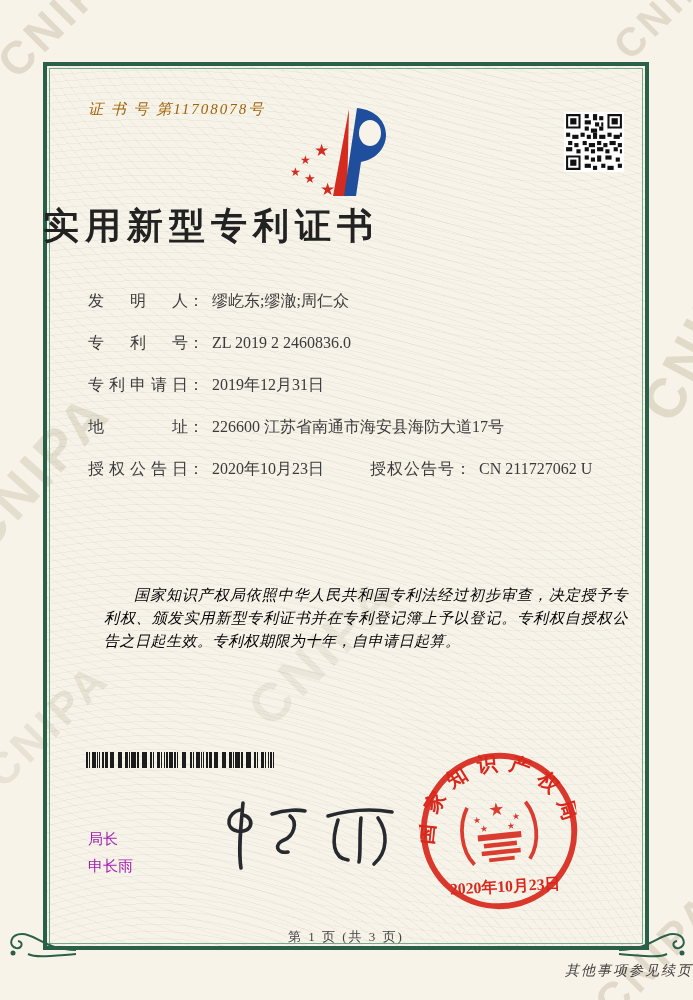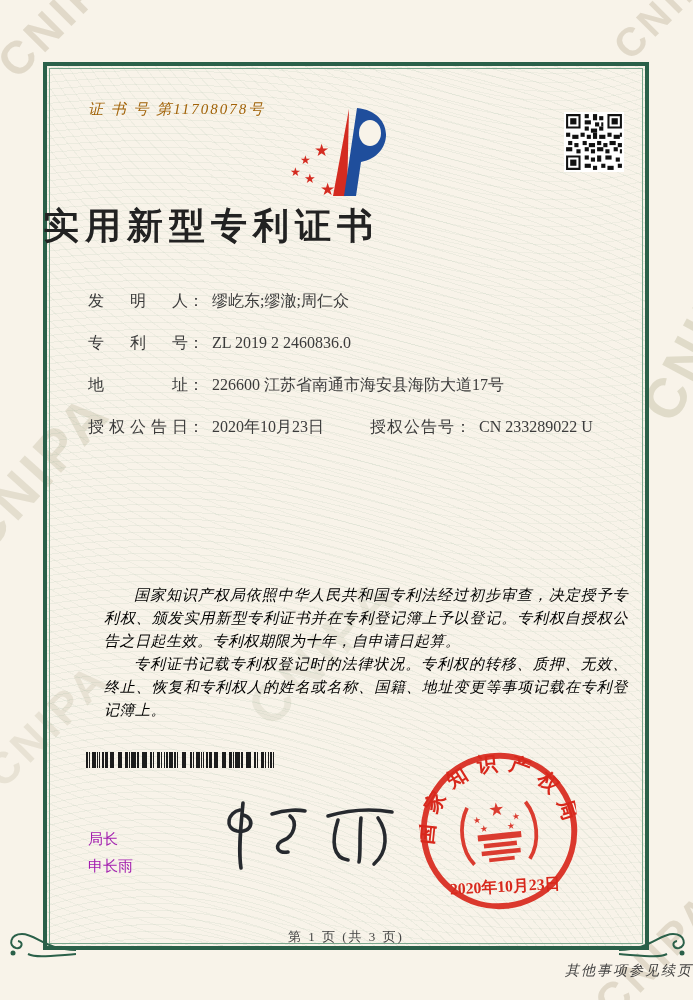--- a/index.html
+++ b/index.html
@@ -189,30 +189,32 @@
 <div class="cert-title">实用新型专利证书</div>
 
 <div class="fields">
   <div class="field-row">
     <span class="f-label">发明人</span><span class="f-colon">：</span><span class="f-value">缪屹东;缪澈;周仁众</span>
   </div>
   <div class="field-row">
     <span class="f-label">专利号</span><span class="f-colon">：</span><span class="f-value">ZL 2019 2 2460836.0</span>
   </div>
   <div class="field-row">
+    <span class="f-label">专利申请日</span><span class="f-colon">：</span><span class="f-value">2019年12月31日</span>
+  </div>
+  <div class="field-row">
     <span class="f-label">地址</span><span class="f-colon">：</span><span class="f-value">226600 江苏省南通市海安县海防大道17号</span>
   </div>
   <div class="field-row">
-    <span class="f-label">授权公告日</span><span class="f-colon">：</span><span class="f-value">2020年10月23日</span><span class="grant-pair"><span class="g-label">授权公告号</span><span class="f-colon">：</span><span class="f-value">CN 233289022 U</span></span>
+    <span class="f-label">授权公告日</span><span class="f-colon">：</span><span class="f-value">2020年10月23日</span><span class="grant-pair"><span class="g-label">授权公告号</span><span class="f-colon">：</span><span class="f-value">CN 211727062 U</span></span>
   </div>
 </div>
 
 <div class="paras">
   <p>国家知识产权局依照中华人民共和国专利法经过初步审查，决定授予专利权、颁发实用新型专利证书并在专利登记簿上予以登记。专利权自授权公告之日起生效。专利权期限为十年，自申请日起算。</p>
-  <p>专利证书记载专利权登记时的法律状况。专利权的转移、质押、无效、终止、恢复和专利权人的姓名或名称、国籍、地址变更等事项记载在专利登记簿上。</p>
 </div>
 
 <div class="barcode"></div>
 
 <div class="signer">
   <div>局长</div>
   <div>申长雨</div>
 </div>
 
 <svg class="signature" width="200" height="76" viewBox="0 0 200 76">

